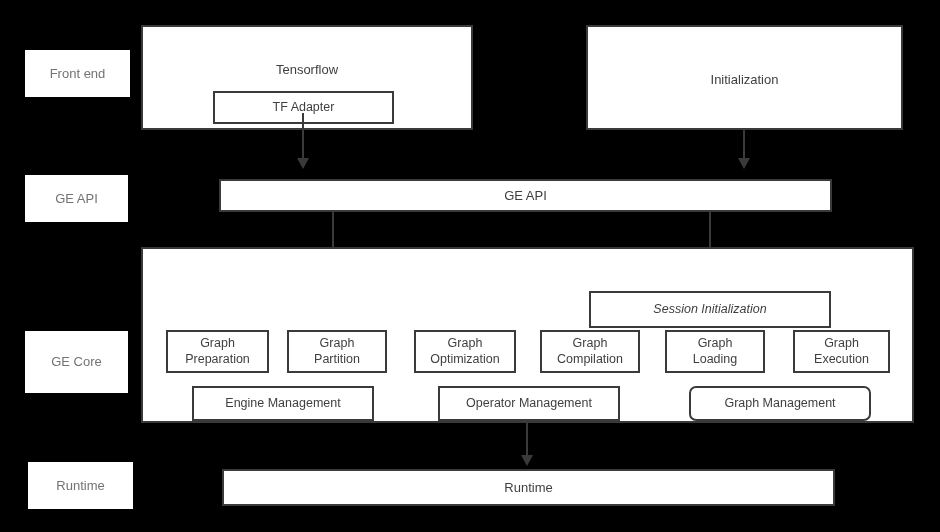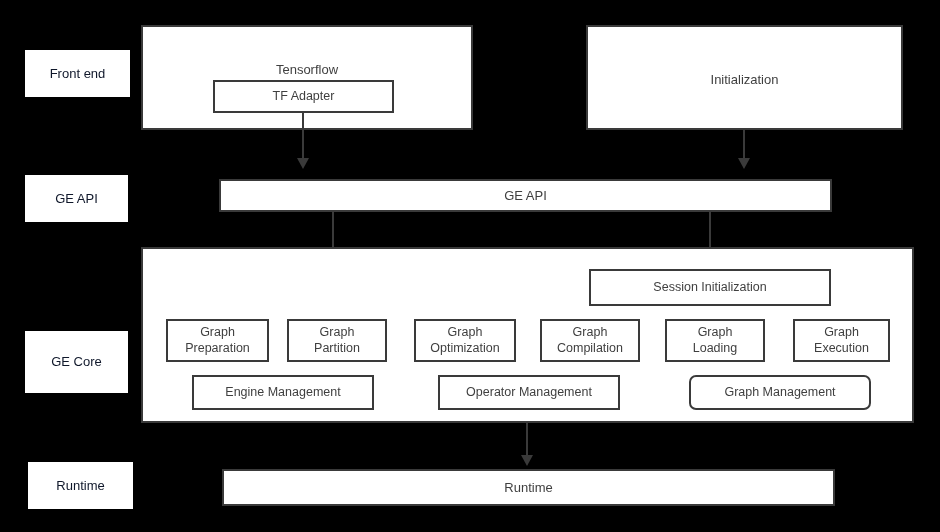--- a/index.html
+++ b/index.html
@@ -27,21 +27,21 @@
     justify-content: center;
     text-align: center;
     line-height: 1.22;
     white-space: pre-line;
   }
 
   
   .stage-label {
     border: none;
     font-size: 13px;
-    color: #0f172a;
+    color: #737373;
   }
 
   
   .group-box {
     border: 2px solid #3a3a3a;
     background: #ffffff;
     align-items: flex-start;
     justify-content: center;
   }
   .group-title {
@@ -50,20 +50,21 @@
     right: 0;
     text-align: center;
     font-size: 13px;
     color: #3f3f3f;
   }
 
   
   .box {
     border: 2px solid #3a3a3a;
     font-size: 12.5px;
+    margin-top: 11px;
   }
   .wide-bar {
     border: 2px solid #3a3a3a;
     font-size: 13px;
   }
 
   
   .conn {
     position: absolute;
     background: #3a3a3a;
@@ -109,21 +110,21 @@
   <div class="node wide-bar" style="left:219px; top:179px; width:613px; height:33px;">GE API</div>
 
   <div class="conn" style="left:332px; top:212px; height:48px;"></div>
   <div class="arrowhead" style="left:327px; top:256px;"></div>
 
   <div class="conn" style="left:709px; top:212px; height:48px;"></div>
   <div class="arrowhead" style="left:704px; top:256px;"></div>
 
   <div class="node group-box" style="left:141px; top:247px; width:773px; height:176px;"></div>
 
-  <div class="node box" style="left:589px; top:269px; width:242px; height:37px;">Session Initialization</div>
+  <div class="node box" style="left:589px; top:280px; width:242px; height:37px;font-style:italic;">Session Initialization</div>
 
   <div class="node box" style="left:166px; top:319px; width:103px; height:43px;">Graph
 Preparation</div>
   <div class="node box" style="left:287px; top:319px; width:100px; height:43px;">Graph
 Partition</div>
   <div class="node box" style="left:414px; top:319px; width:102px; height:43px;">Graph
 Optimization</div>
   <div class="node box" style="left:540px; top:319px; width:100px; height:43px;">Graph
 Compilation</div>
   <div class="node box" style="left:665px; top:319px; width:100px; height:43px;">Graph

